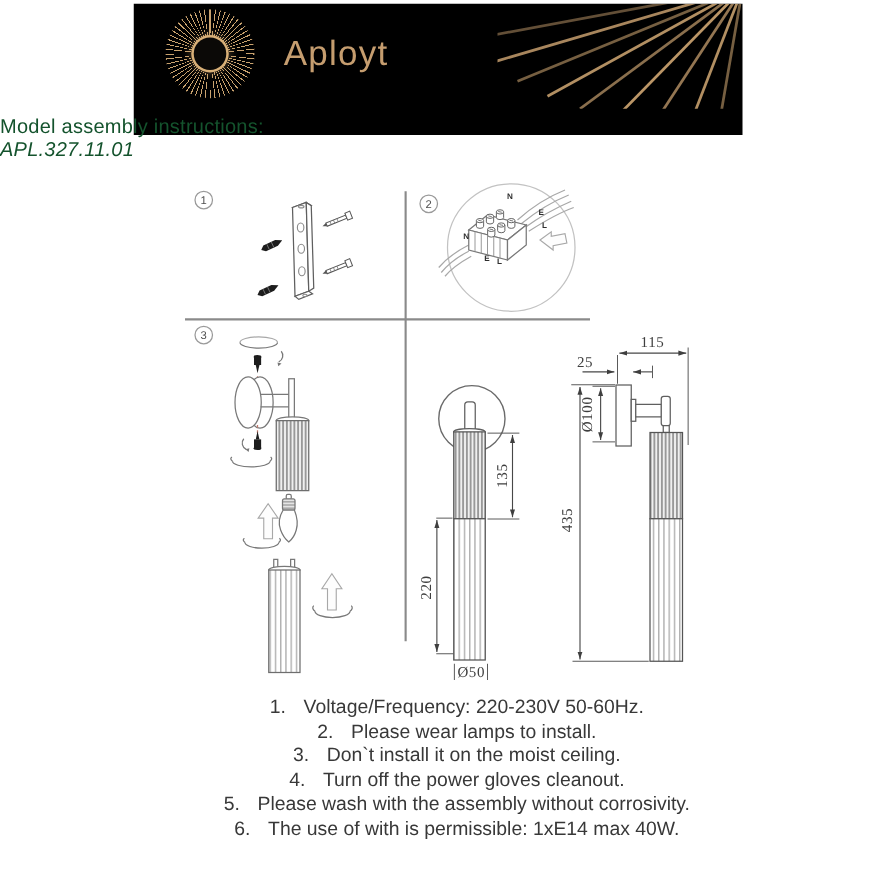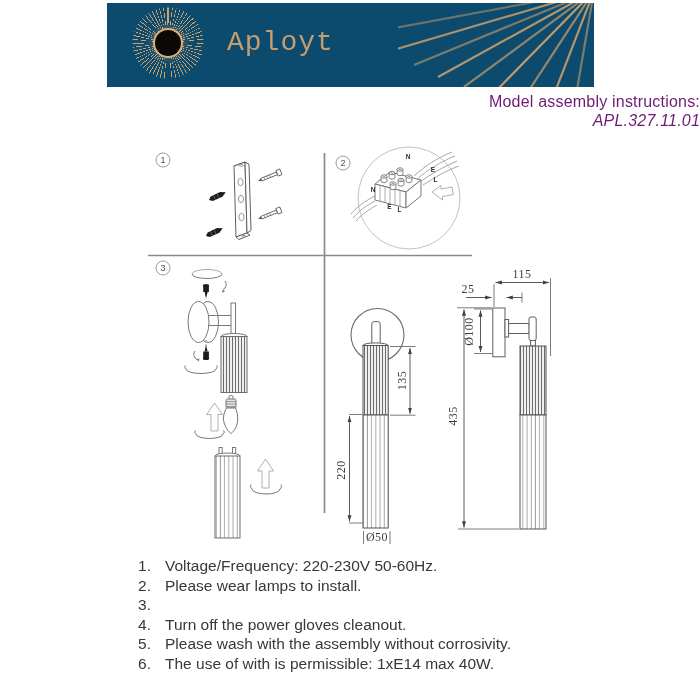--- a/index.html
+++ b/index.html
@@ -1,31 +1,31 @@
 <!DOCTYPE html>
 <html><head>
 <meta charset="utf-8">
 <style>
   html,body{margin:0;padding:0;background:#ffffff;}
   body{width:700px;height:700px;position:relative;font-family:"Liberation Sans",sans-serif;}
   .page{position:absolute;left:0;top:0;width:700px;height:700px;background:#fff;overflow:hidden;}
 
   
-  .banner{position:absolute;left:107px;top:3px;width:487px;height:84px;background:#0c4a6e;overflow:hidden;font-family:Liberation Mono, monospace;}
+  .banner{position:absolute;left:107px;top:3px;width:487px;height:105px;background:#000000;overflow:hidden;}
   .burst{position:absolute;left:23px;top:2px;width:76px;height:76px;border-radius:50%;
     background:repeating-conic-gradient(#c9a26e 0deg 1.4deg, rgba(0,0,0,0) 1.4deg 6.4deg);
     -webkit-mask:radial-gradient(circle closest-side, transparent 0 12px, #000 13px 35px, transparent 36px);
     mask:radial-gradient(circle closest-side, transparent 0 12px, #000 13px 35px, transparent 36px);}
   .burst-core{position:absolute;left:48px;top:27px;width:26px;height:26px;border-radius:50%;
     background:#0b0907;box-shadow:0 0 0 2px #d9b078, 0 0 8px 2px rgba(217,176,120,.45);}
   .brand{position:absolute;left:120px;top:24px;font-size:28px;letter-spacing:1px;color:#c59d6f;font-weight:400;}
   .rays{position:absolute;right:0;top:0;}
 
   
-  .t1,.t2{position:absolute;left:0;width:700px;text-align:right;color:#701a75;font-size:16px;font-weight:500;letter-spacing:.2px;}
+  .t1,.t2{position:absolute;left:0;width:700px;text-align:left;color:#14532d;font-size:16px;font-weight:500;letter-spacing:.2px;}
   .t1{top:93px;}
   .t2{top:112px;font-style:italic;}
 
   
   .diagrams{position:absolute;left:0;top:140px;}
   .o{fill:#fff;stroke:#5f5f5f;stroke-width:1;}
   .o2{fill:#fff;stroke:#787878;stroke-width:1;}
   .ln{fill:none;stroke:#787878;stroke-width:1;}
   .lnt{fill:none;stroke:#a8a8a8;stroke-width:1;}
   .hole{fill:none;stroke:#8a8a8a;stroke-width:.9;}
@@ -33,21 +33,21 @@
   .ext{fill:none;stroke:#5a5a5a;stroke-width:.8;}
   .divl{stroke:#8a8a8a;stroke-width:1.7;}
   .blk{fill:#1d1d1d;}
   .arrow-o{fill:#fdfdfd;stroke:#a8a8a8;stroke-width:.9;}
   .dim{font-family:"Liberation Serif",serif;font-size:12px;fill:#3e3e3e;text-anchor:middle;dominant-baseline:middle;letter-spacing:.5px;}
   .wl{font-family:"Liberation Sans",sans-serif;font-size:6.5px;font-weight:bold;fill:#2e2e2e;text-anchor:middle;}
   .badge-t{font-family:"Liberation Sans",sans-serif;font-size:9px;fill:#4f4f4f;text-anchor:middle;}
 
   
   ol.instructions{position:absolute;left:138px;top:556px;width:455px;margin:0;padding:0;list-style:none;counter-reset:li;}
-  ol.instructions li{counter-increment:li;display:flex;font-size:15.5px;line-height:19.5px;color:#383838;font-weight:500;}
+  ol.instructions li{counter-increment:li;display:flex;font-size:15.5px;line-height:19.5px;color:#383838;font-weight:500;justify-content:center;}
   ol.instructions .num{width:27px;flex:none;}
   ol.instructions .num::before{content:counter(li) ".";}
 </style>
 </head>
 <body>
 
 <div class="page">
 
   <div class="banner">
     <div class="burst"></div>
@@ -280,20 +280,21 @@
     <li>
         <span class="num"></span>
         <span>Voltage/Frequency: 220-230V 50-60Hz.</span>
       </li>
     <li>
         <span class="num"></span>
         <span>Please wear lamps to install.</span>
       </li>
     <li>
         <span class="num"></span>
+        <span>Don`t install it on the moist ceiling.</span>
       </li>
     <li>
         <span class="num"></span>
         <span>Turn off the power gloves cleanout.</span>
       </li>
     <li>
         <span class="num"></span>
         <span>Please wash with the assembly without corrosivity.</span>
       </li>
     <li>

